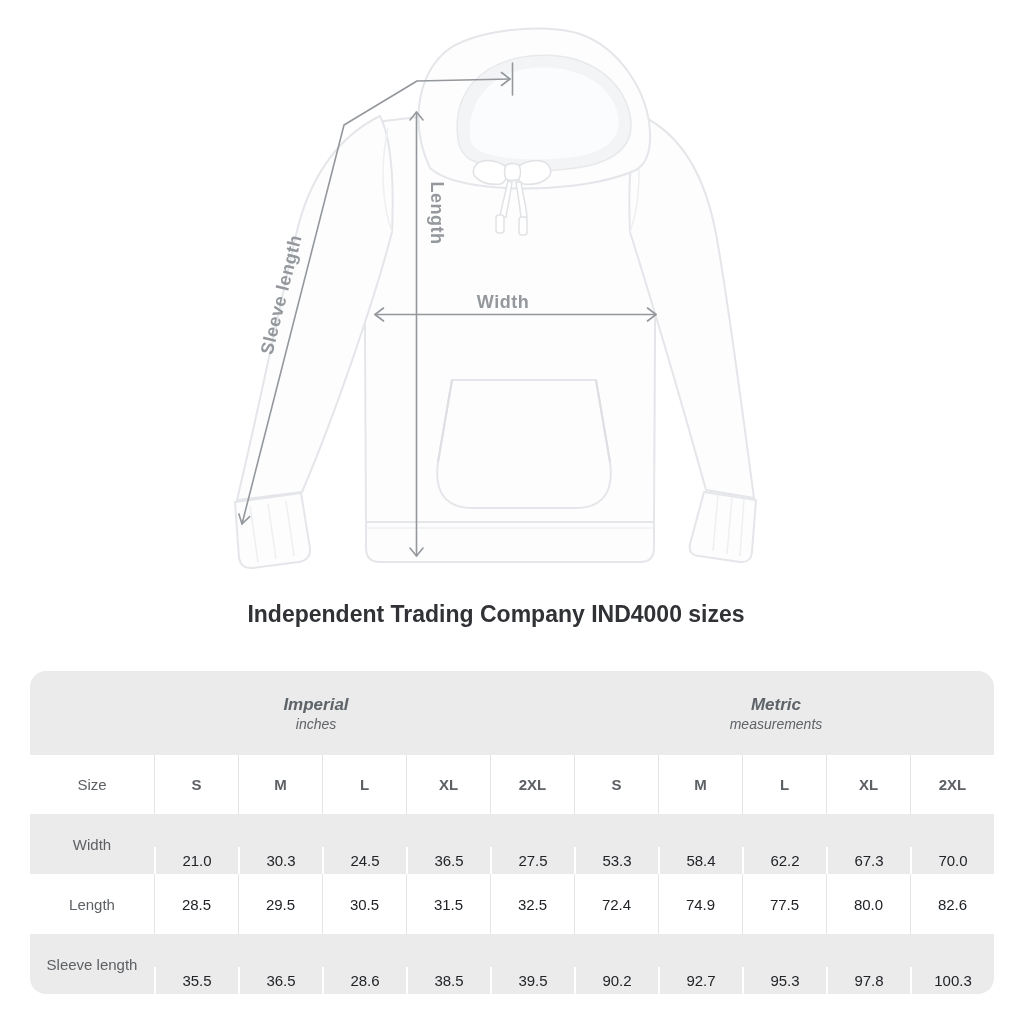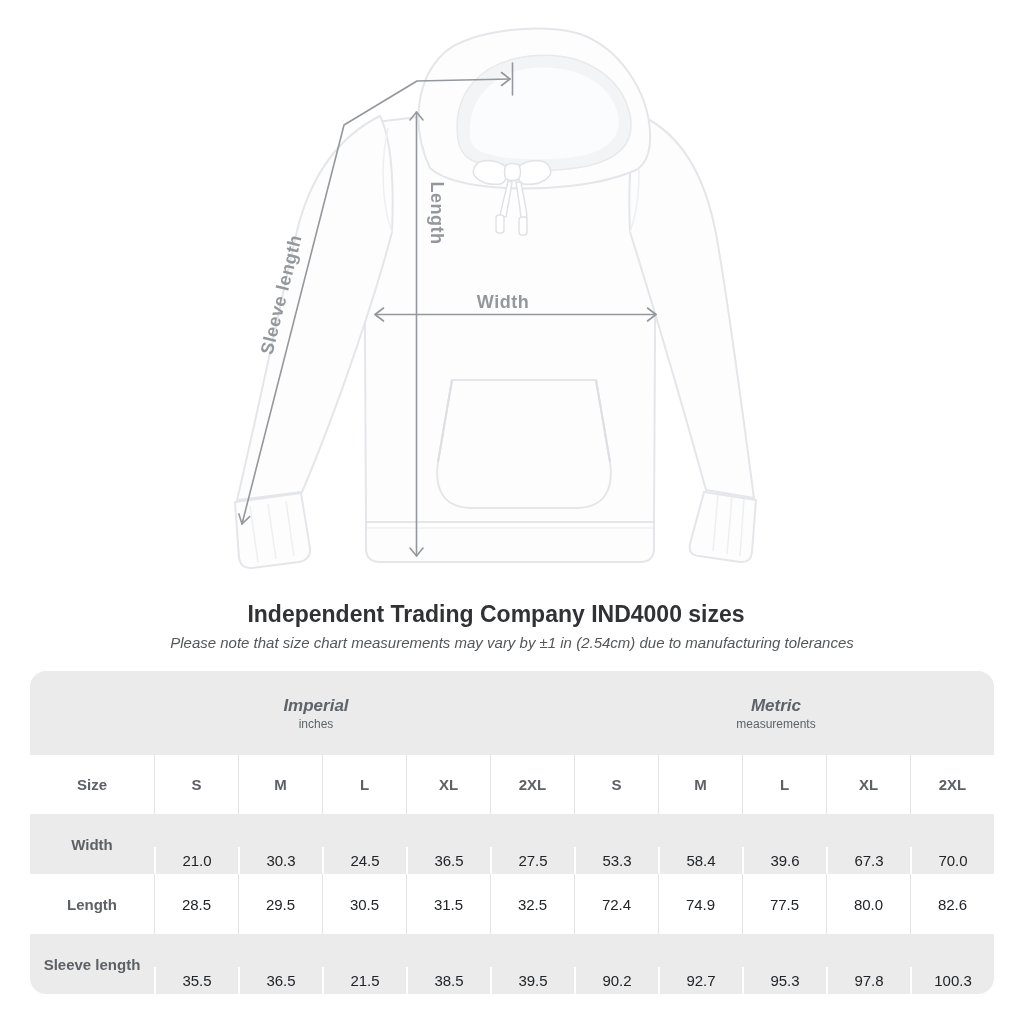--- a/index.html
+++ b/index.html
@@ -26,31 +26,31 @@
 
   
   .size-table { position:absolute; left:30px; top:671px; width:964px; border-radius:16px;
     overflow:hidden; background:#fff; }
   .group-row { display:grid; grid-template-columns:544px 420px; height:84px;
     background:var(--table-band,#ebebeb); }
   .group-cell { display:flex; flex-direction:column; align-items:center; justify-content:center; gap:1px; }
   .group-cell.imperial { padding-left:28px; }
   .group-cell.metric { padding-right:16px; }
   .group-name { font-size:17px; font-weight:700; font-style:italic; color:#5d6368; }
-  .group-unit { font-size:12px; color:#5d6368; }
+  .group-unit { font-size:14px; font-style:italic; color:#5d6368; }
 
   .grid-row { display:grid; grid-template-columns:124px repeat(10,84px); }
   .header-row { height:59px; background:#fff; }
   .data-row { height:60px; }
   .row-white { background:#fff; }
   .row-gray { background:var(--table-band,#ebebeb); }
   .cell { display:flex; align-items:center; justify-content:center; font-size:15px; }
   .header-row .cell:not(:first-child), .row-white .cell:not(:first-child) { border-left:1px solid #e3e4e6; }
   .row-gray .cell:not(:first-child) { border-left:2px solid #fff;margin-top:33px; }
-  .label-cell { font-weight:700; color:var(--table-label-text,#5d6165); }
+  .label-cell { font-weight:400; color:var(--table-label-text,#5d6165); }
   .col-head { font-weight:700; color:var(--table-label-text,#5d6165); }
   .value { color:var(--value-text,#212428); }
 </style>
 </head>
 <body>
 
 <div class="page">
 
   <svg class="diagram-svg" width="1024" height="600" viewBox="0 0 1024 600">
 
@@ -115,21 +115,20 @@
         <path class="measure" d="M 512.5,63 L 512.5,95"></path>
         <path class="measure" d="M 249.6,516.6 L 242,524 L 238.9,513.9"></path>
       </g>
       <text class="mlabel" transform="translate(431 213) rotate(90)" text-anchor="middle">Length</text>
       <text class="mlabel" x="503" y="308" text-anchor="middle">Width</text>
       <text class="mlabel" transform="translate(287 296) rotate(-76)" text-anchor="middle">Sleeve length</text>
     </g>
   </svg>
 
   <div class="page-title">Independent Trading Company IND4000 sizes</div>
-  <div class="page-subtitle">Please note that size chart measurements may vary by ±1 in (2.54cm) due to manufacturing tolerances</div>
 
   <div class="size-table">
 
     <div class="group-row">
       <div class="group-cell imperial">
         <div class="group-name">Imperial</div>
         <div class="group-unit">inches</div>
       </div>
       <div class="group-cell metric">
         <div class="group-name">Metric</div>
@@ -153,21 +152,21 @@
 
     <div class="grid-row data-row row-gray">
       <div class="cell label-cell">Width</div>
       <div class="cell value">21.0</div>
       <div class="cell value">30.3</div>
       <div class="cell value">24.5</div>
       <div class="cell value">36.5</div>
       <div class="cell value">27.5</div>
       <div class="cell value">53.3</div>
       <div class="cell value">58.4</div>
-      <div class="cell value">39.6</div>
+      <div class="cell value">62.2</div>
       <div class="cell value">67.3</div>
       <div class="cell value">70.0</div>
     </div>
 
     <div class="grid-row data-row row-white">
       <div class="cell label-cell">Length</div>
       <div class="cell value">28.5</div>
       <div class="cell value">29.5</div>
       <div class="cell value">30.5</div>
       <div class="cell value">31.5</div>
@@ -176,21 +175,21 @@
       <div class="cell value">74.9</div>
       <div class="cell value">77.5</div>
       <div class="cell value">80.0</div>
       <div class="cell value">82.6</div>
     </div>
 
     <div class="grid-row data-row row-gray">
       <div class="cell label-cell">Sleeve length</div>
       <div class="cell value">35.5</div>
       <div class="cell value">36.5</div>
-      <div class="cell value">21.5</div>
+      <div class="cell value">28.6</div>
       <div class="cell value">38.5</div>
       <div class="cell value">39.5</div>
       <div class="cell value">90.2</div>
       <div class="cell value">92.7</div>
       <div class="cell value">95.3</div>
       <div class="cell value">97.8</div>
       <div class="cell value">100.3</div>
     </div>
 
   </div>

